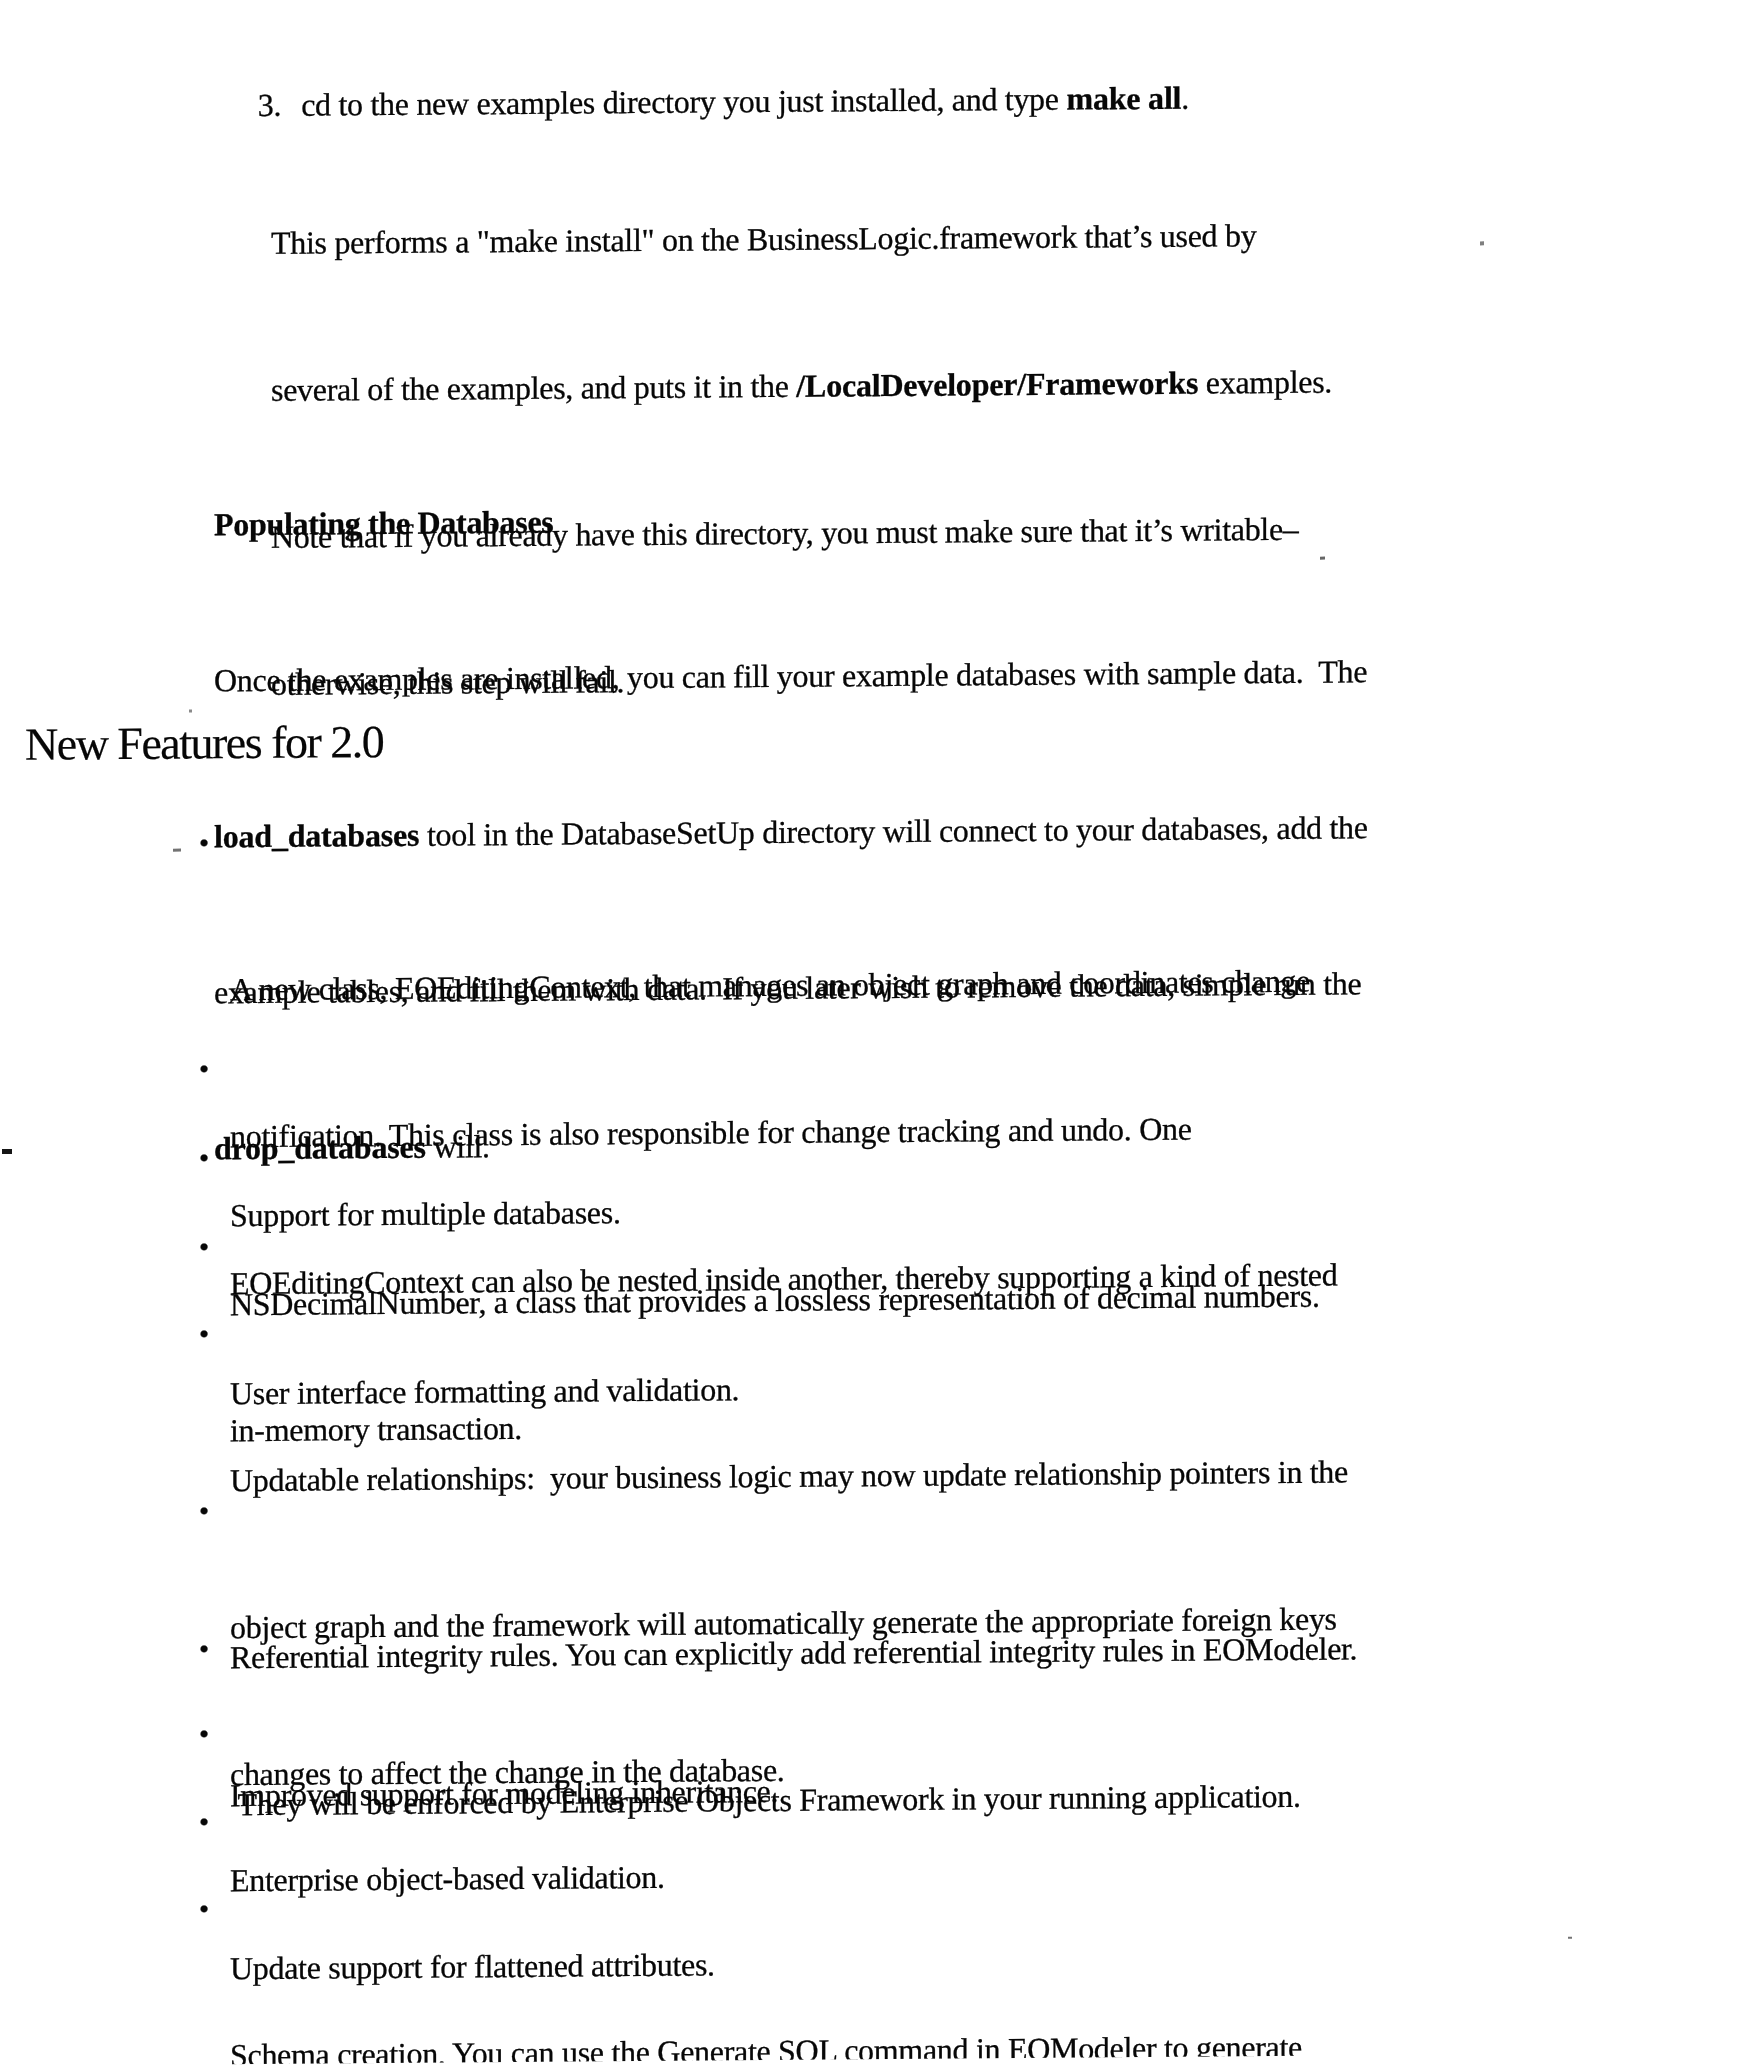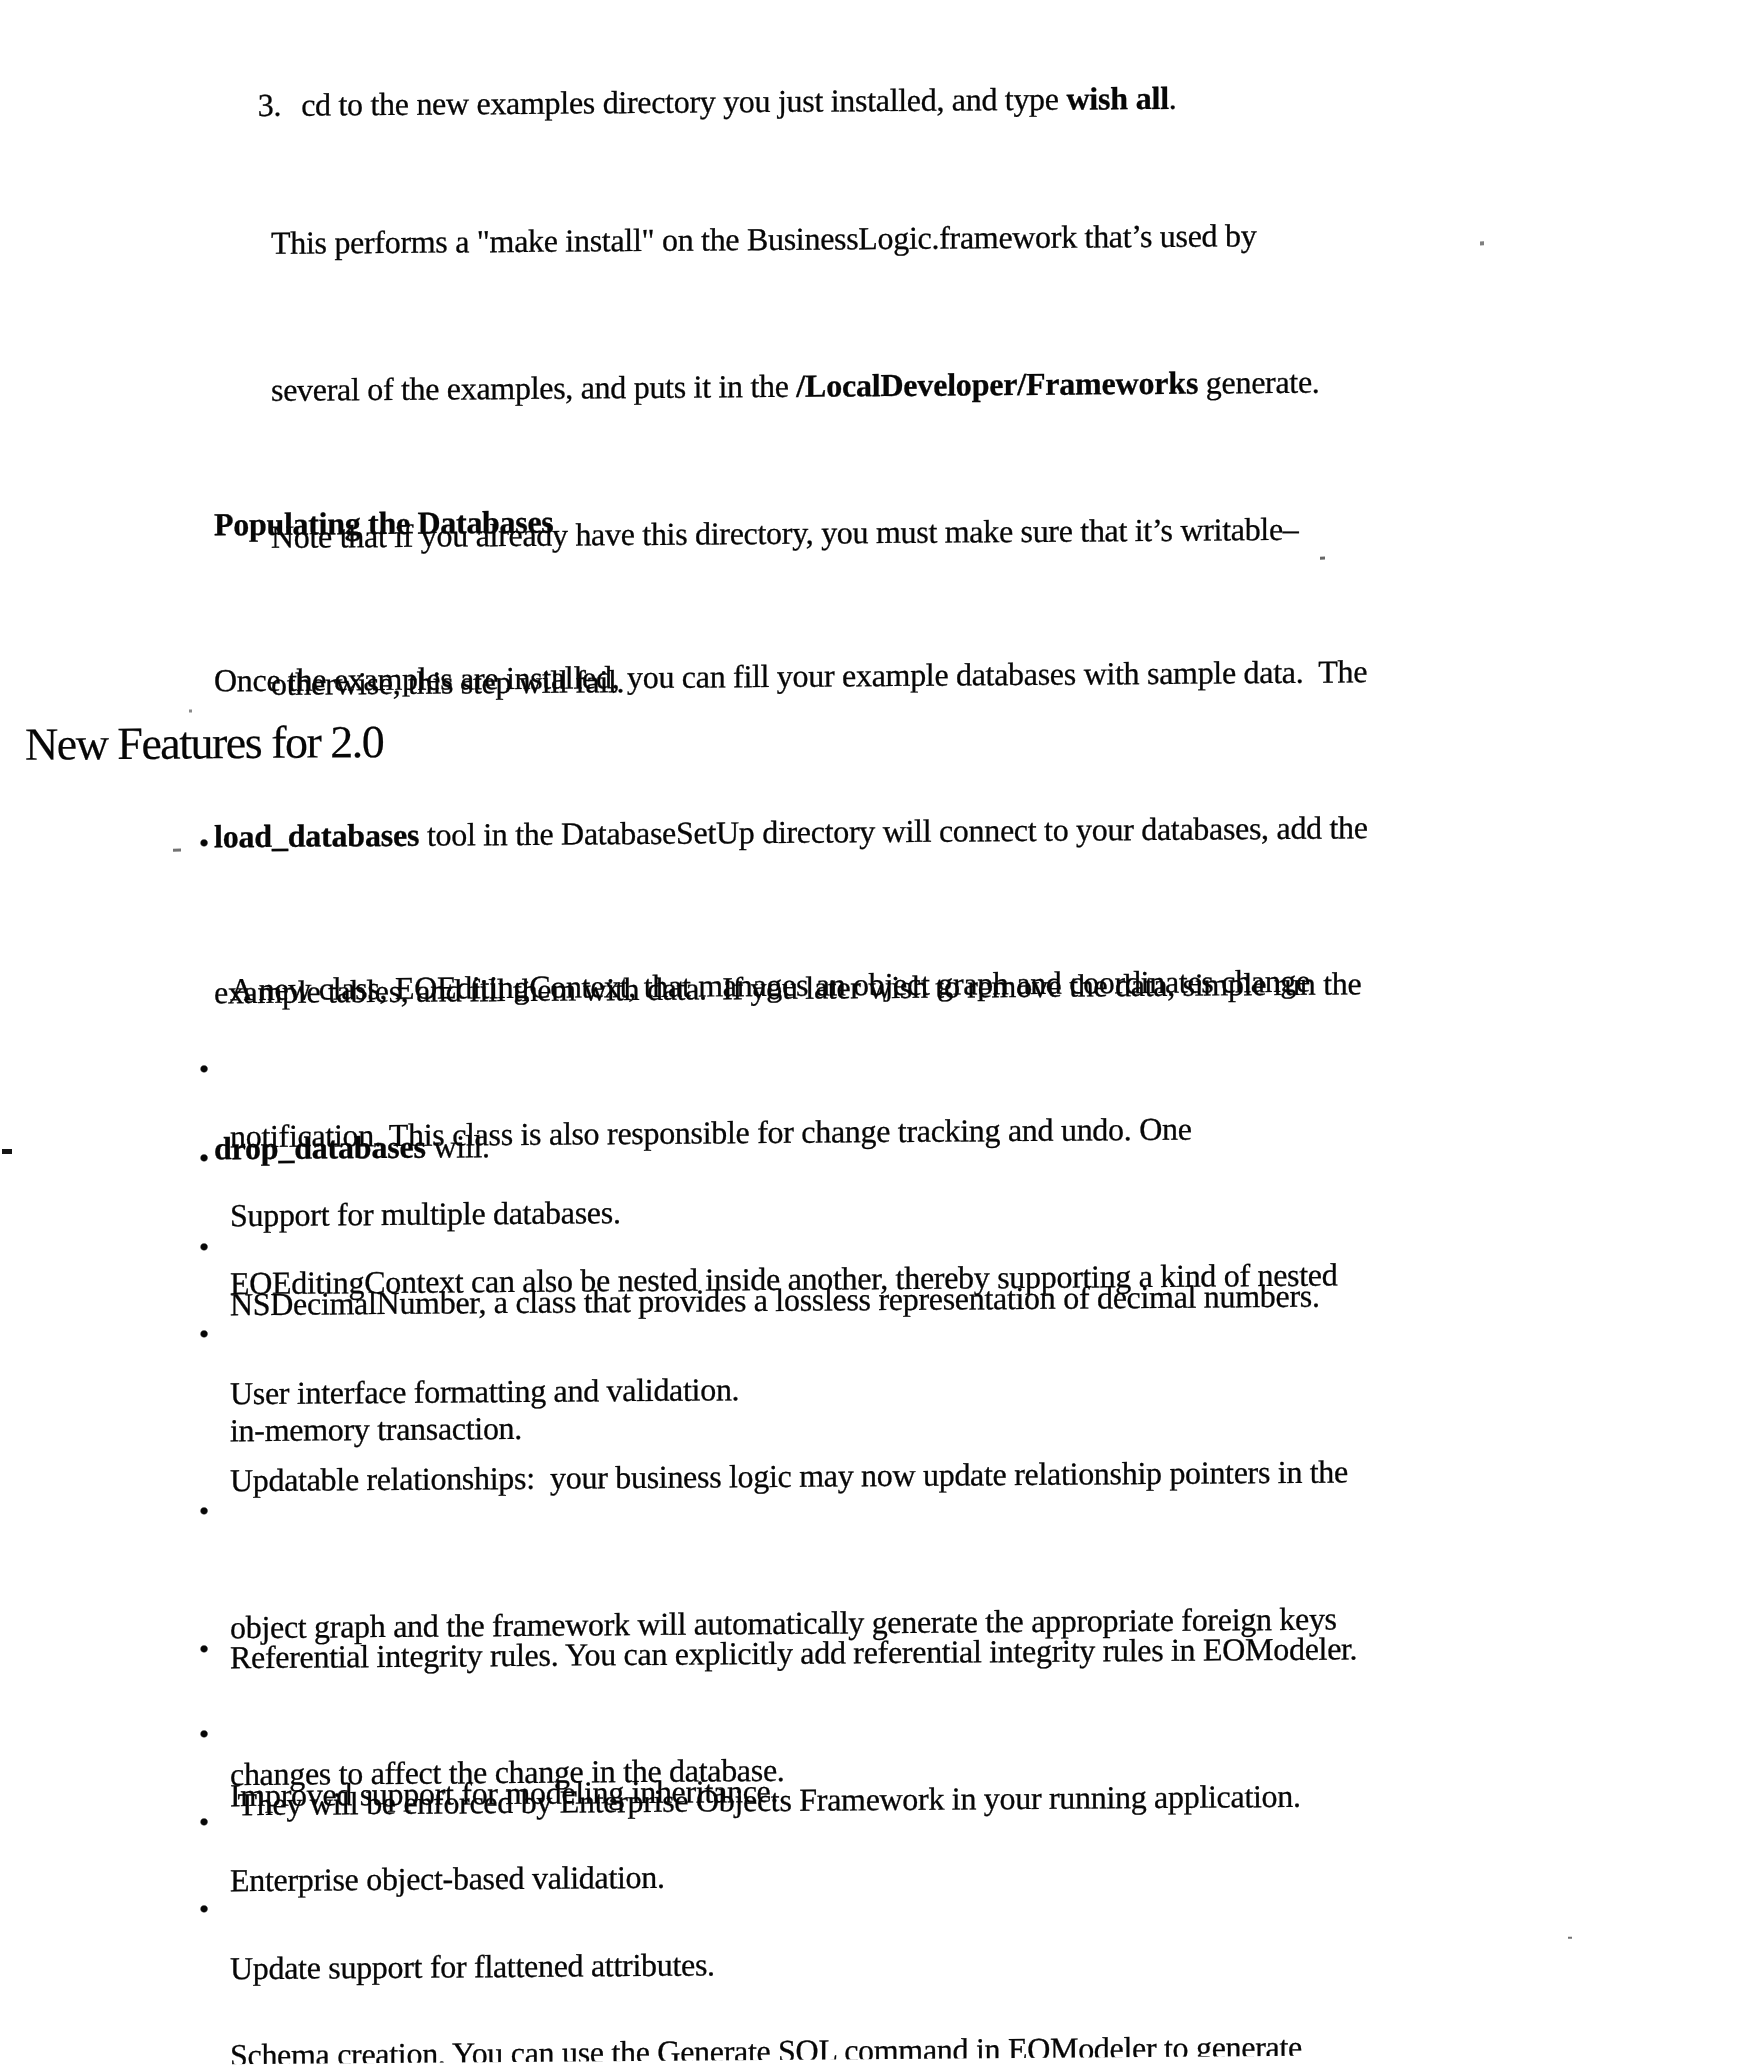--- a/index.html
+++ b/index.html
@@ -56,26 +56,26 @@
     position: absolute;
     background: #151515;
   }
 </style>
 </head>
 <body>
 
 <div id="page">
 
   <div class="txt" style="left:227px; top:34px;">
-    <span class="num">3.</span><span>cd to the new examples directory you just installed, and type </span><b>wish all</b><span>.</span>
+    <span class="num">3.</span><span>cd to the new examples directory you just installed, and type </span><b>make all</b><span>.</span>
   </div>
 
   <div class="txt" style="left:271px; top:123px;">
     <div class="fl">This performs a "make install" on the BusinessLogic.framework that’s used by</div>
-    <div class="fl"><span>several of the examples, and puts it in the </span><b>/LocalDeveloper/Frameworks</b><span> generate.</span></div>
+    <div class="fl"><span>several of the examples, and puts it in the </span><b>/LocalDeveloper/Frameworks</b><span> examples.</span></div>
     <div class="fl">Note that if you already have this directory, you must make sure that it’s writable–</div>
     <div class="fl">otherwise, this step will fail.</div>
   </div>
 
   <div class="txt" style="left:214px; top:396px; line-height:52px;">
     <div class="fl h-bold">Populating the Databases</div>
     <div class="fl">Once the examples are installed, you can fill your example databases with sample data.  The</div>
     <div class="fl"><b>load_databases</b><span> tool in the DatabaseSetUp directory will connect to your databases, add the</span></div>
     <div class="fl">example tables, and fill them with data.  If you later wish to remove the data, simple run the</div>
     <div class="fl"><b>drop_databases</b><span> will.</span></div>

